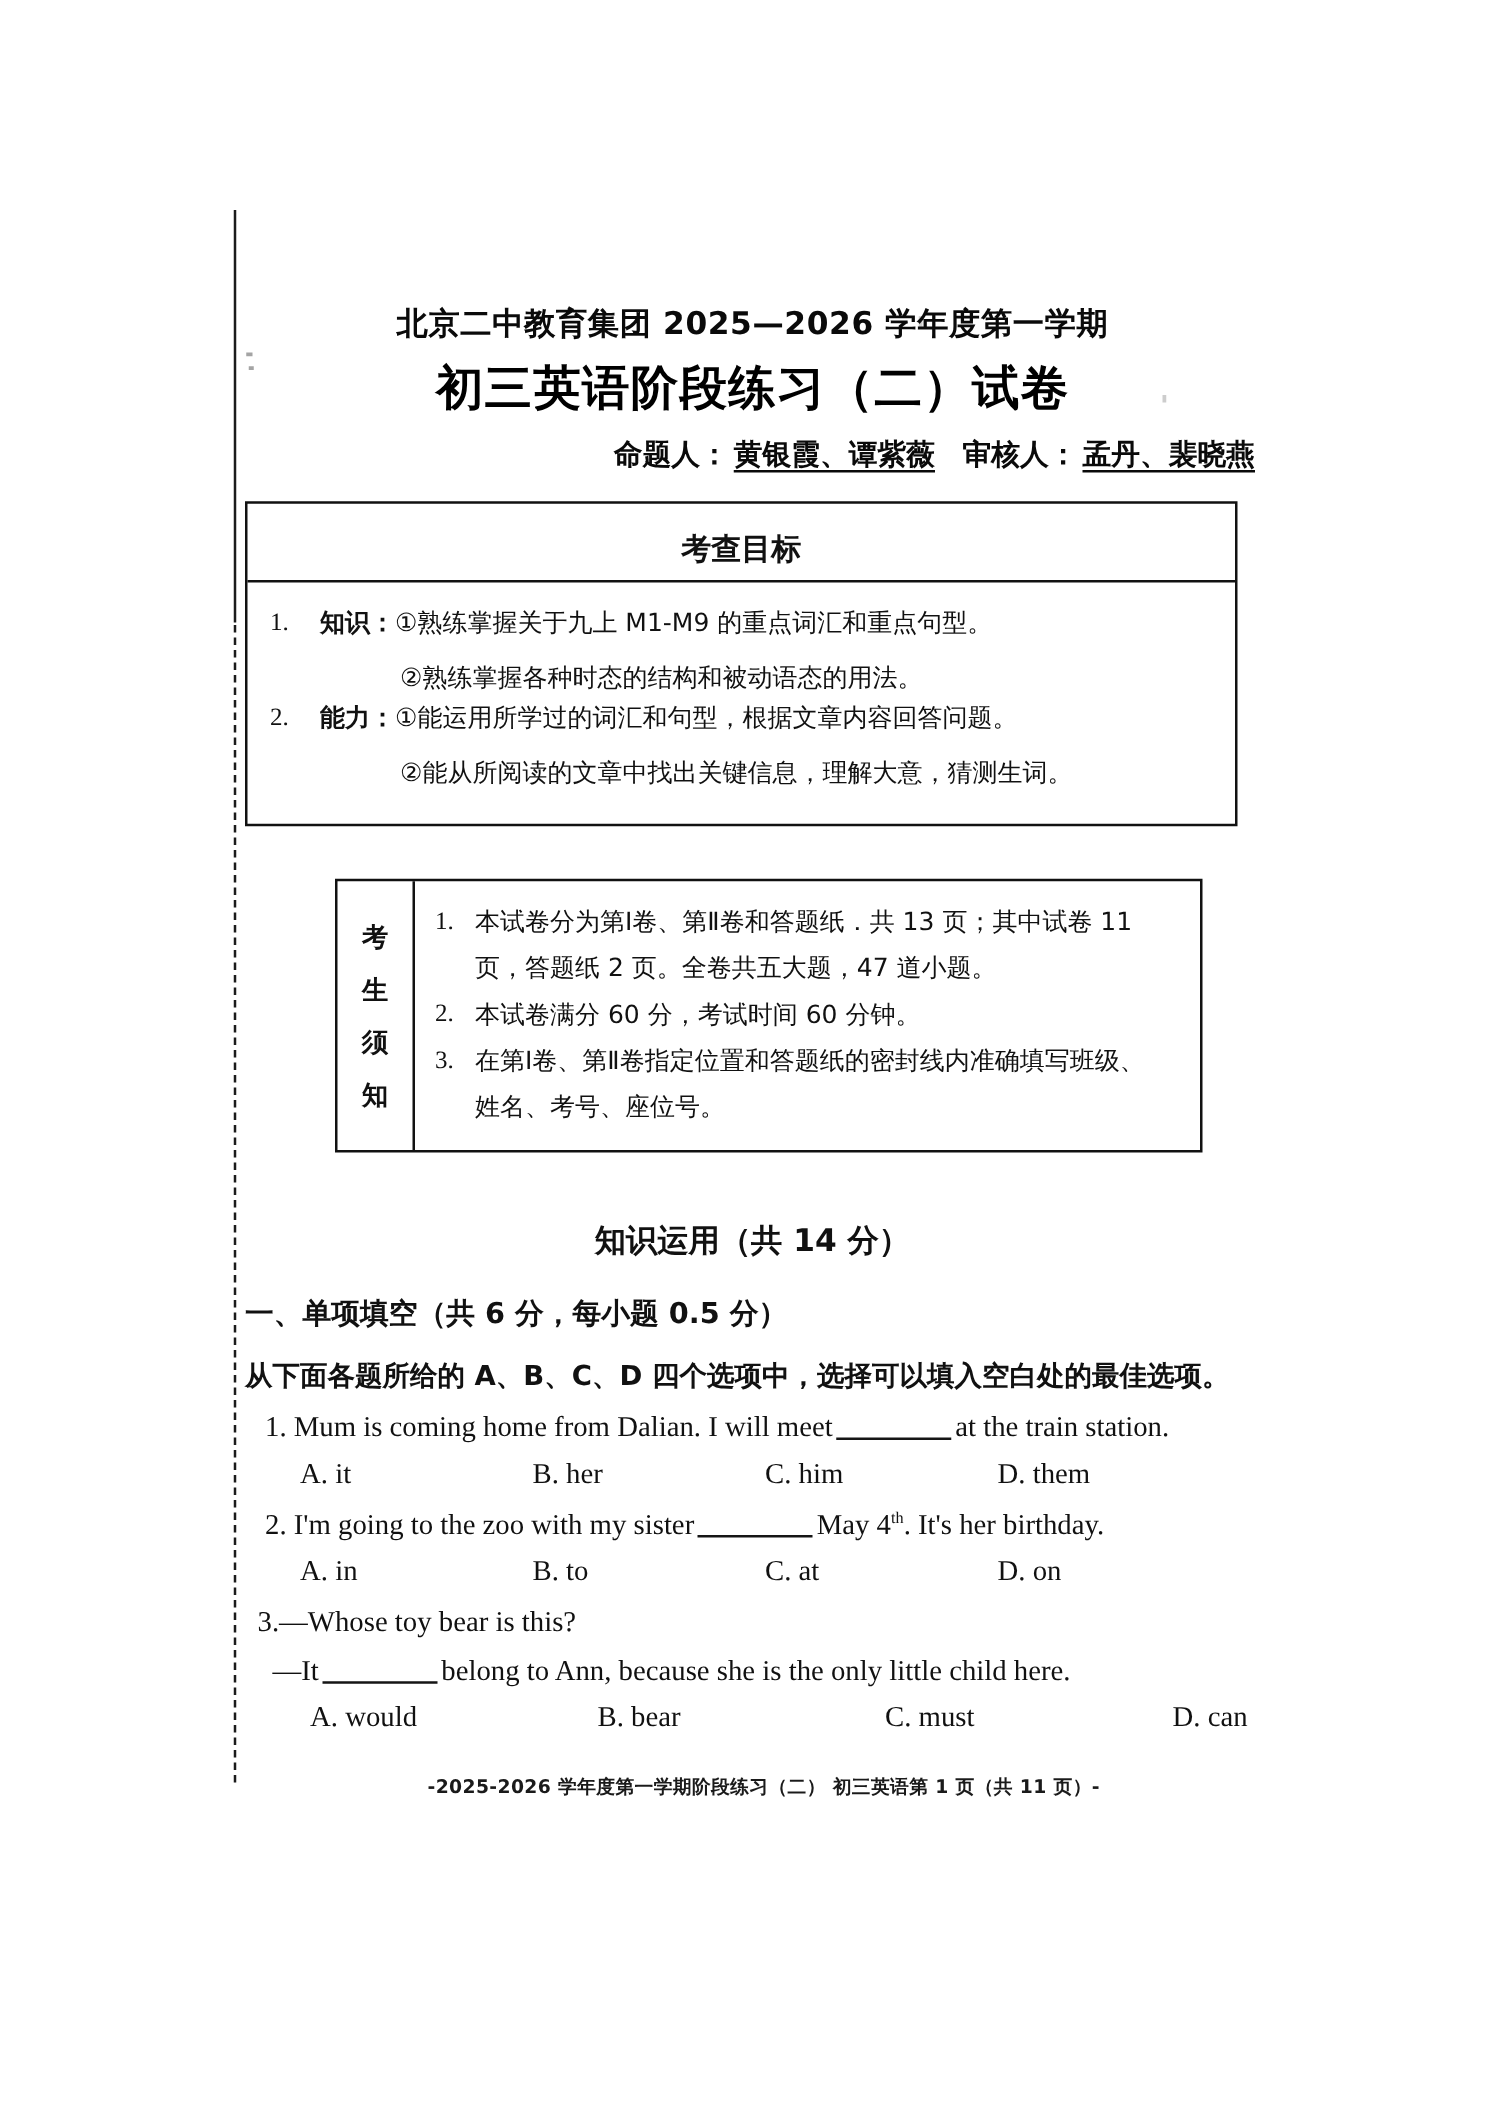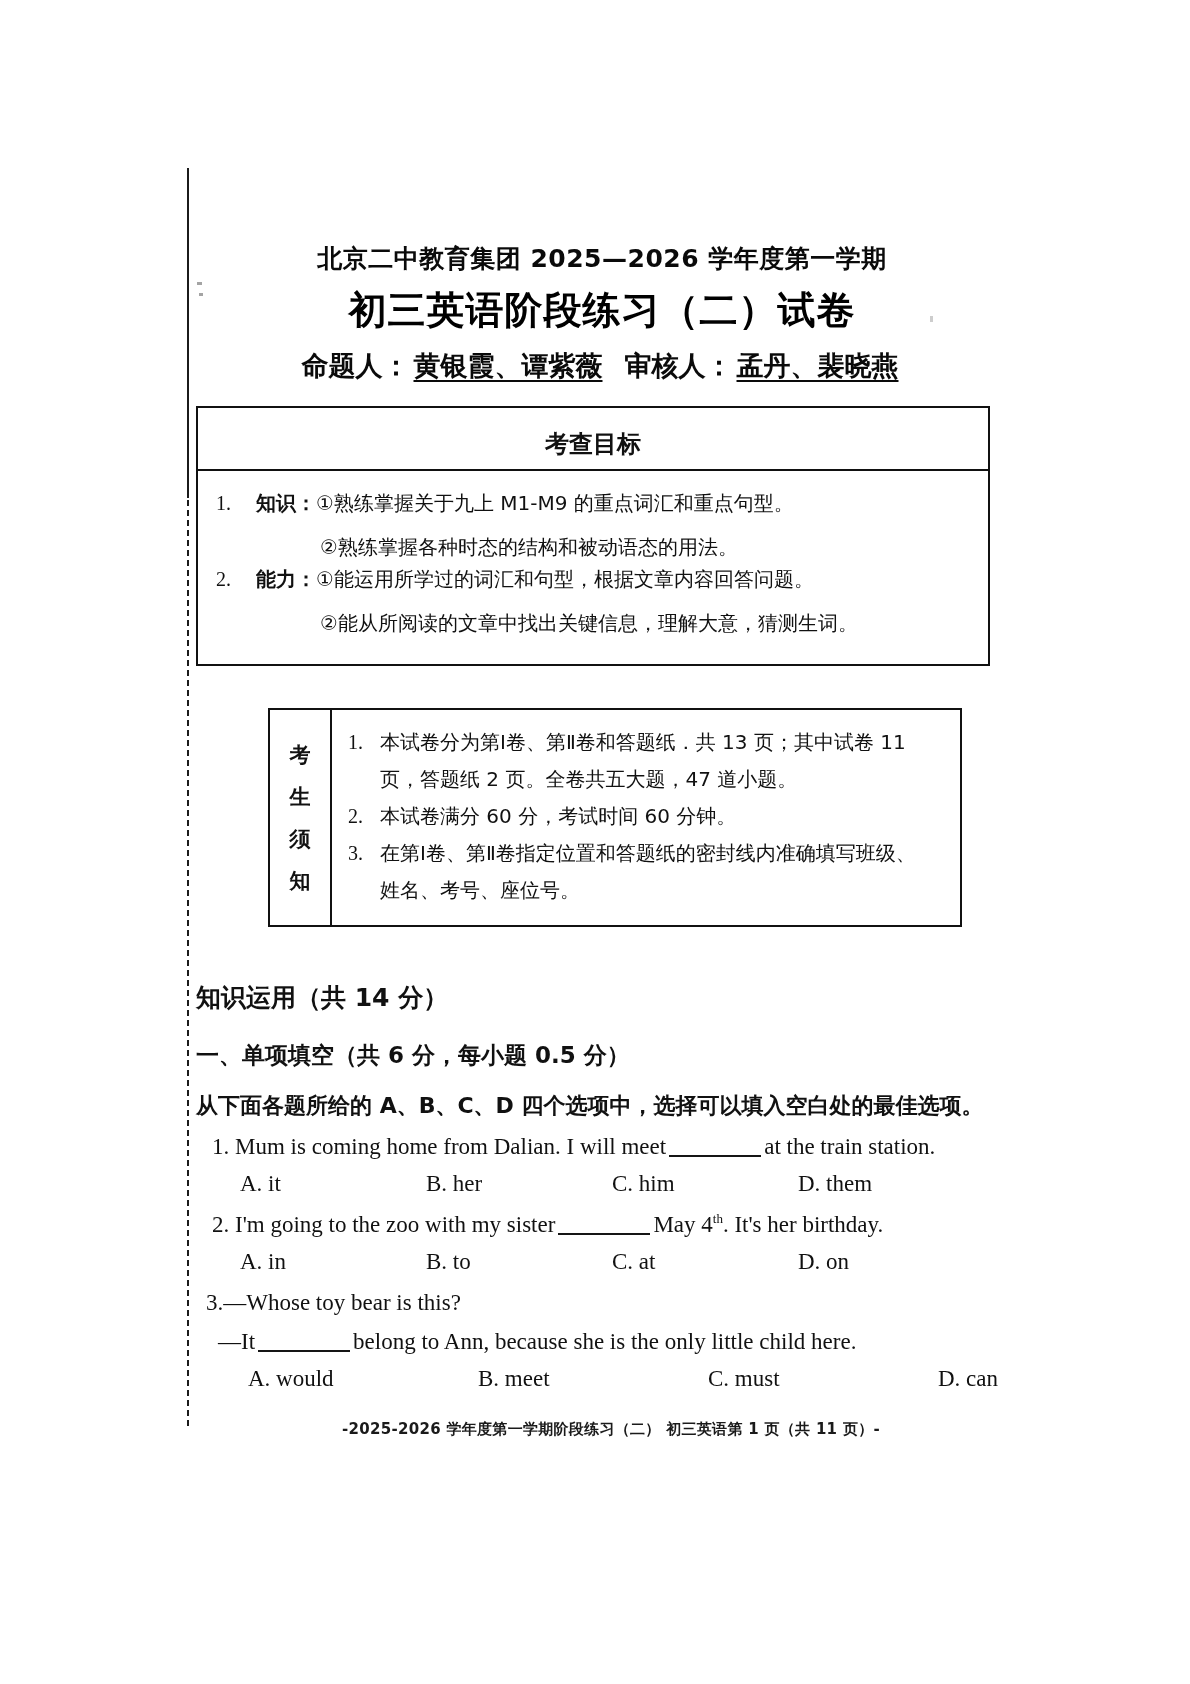--- a/index.html
+++ b/index.html
@@ -74,24 +74,24 @@
   .head-title {
     text-align: center;
     font-family: "DejaVu Sans", "Liberation Sans", sans-serif;
     font-weight: bold;
     font-size: 38px;
     letter-spacing: 1px;
     margin-top: 10px;
     color: #000;
   }
   .head-authors {
-    text-align: center;
-    font-family: "DejaVu Sans", "Liberation Sans", sans-serif;
-    font-weight: bold;
-    font-size: 27px;
+    text-align: right;
+    font-family: "DejaVu Sans", "Liberation Sans", sans-serif;
+    font-weight: bold;
+    font-size: 23px;
     margin-top: 12px;
     color: #0a0a0a;
     white-space: nowrap;
   }
   .head-authors .ul {
     text-decoration: underline;
     text-underline-offset: 5px;
     padding: 0 4px;
   }
   .head-authors .gap { display: inline-block; width: 18px; }
@@ -173,20 +173,21 @@
   }
   .notice-n {
     flex: 0 0 32px;
     font-family: "Liberation Serif", serif;
   }
   .notice-t { flex: 1 1 auto; }
   .notice-cont { margin-left: 32px; }
 
   
   .sec-heading {
+    text-align: center;
     font-family: "DejaVu Sans", "Liberation Sans", sans-serif;
     font-weight: bold;
     font-size: 25px;
     margin-top: 54px;
   }
   .sub-heading {
     font-family: "DejaVu Sans", "Liberation Sans", sans-serif;
     font-weight: bold;
     font-size: 23px;
     margin-top: 26px;
@@ -348,21 +349,21 @@
 
       <div class="q">
         <div style="margin-left:10px;">
           <span>3.</span><span>—Whose toy bear is this?</span>
         </div>
         <div class="q-stem2" style="margin-top:8px;">
           <span>—It</span><span class="blank"></span><span>belong to Ann, because she is the only little child here.</span>
         </div>
         <div class="opts" style="margin-left:52px;gap:44px;">
           <span>A. would</span>
-          <span>B. meet</span>
+          <span>B. bear</span>
           <span>C. must</span>
           <span>D. can</span>
         </div>
       </div>
 
     </div>
 
     <div class="footer">-2025-2026 学年度第一学期阶段练习（二） 初三英语第 1 页（共 11 页）-</div>
 
   </div>

